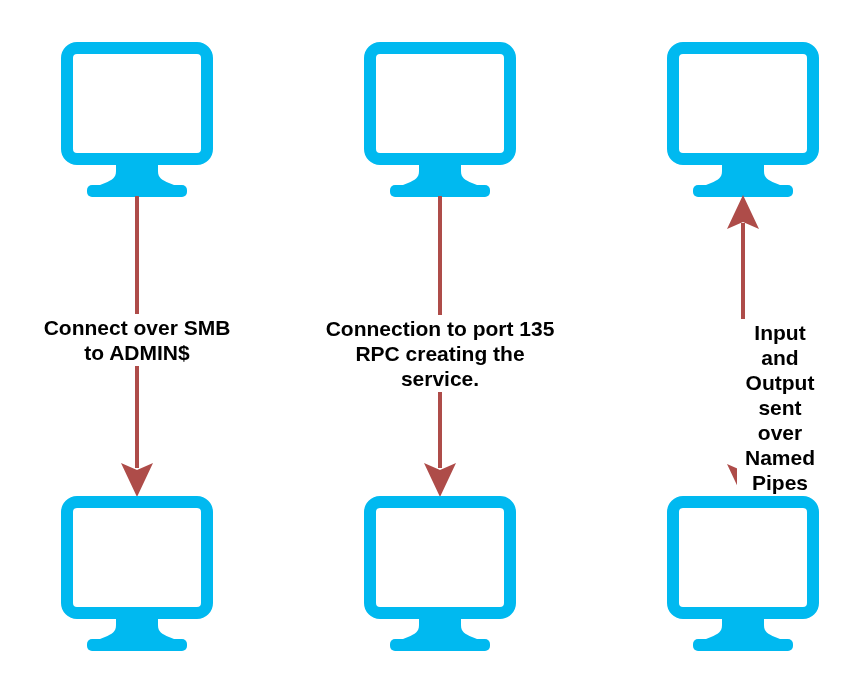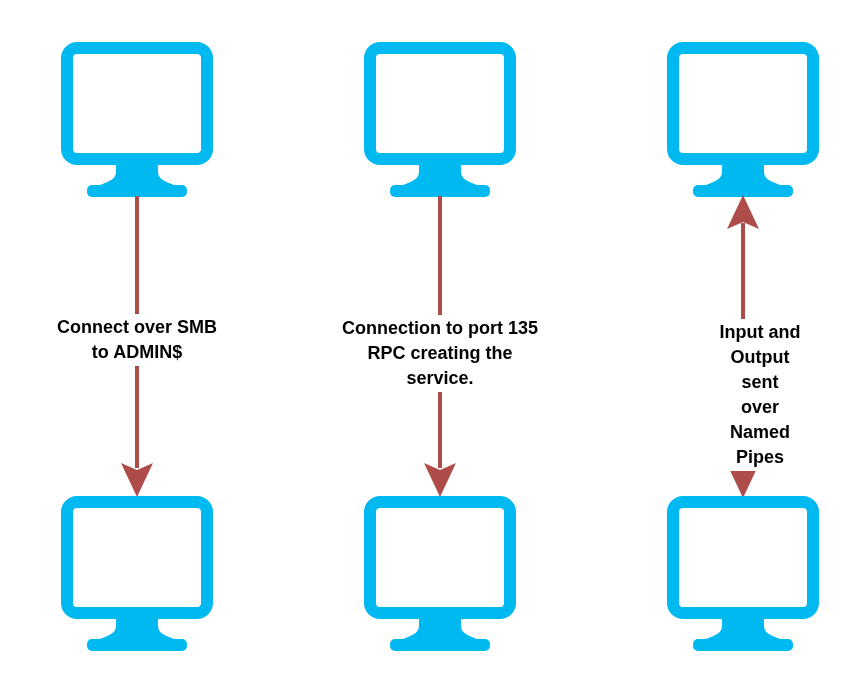--- a/index.html
+++ b/index.html
@@ -22,21 +22,21 @@
   }
   .arrow {
     position: absolute;
     width: 36px;
   }
   .edge-label {
     position: absolute;
     transform: translateX(-50%);
     background: #ffffff;
     color: #000000;
-    font-size: 18px;
+    font-size: 21px;
     line-height: 25px;
     font-weight: bold;
     text-align: center;
     white-space: pre-line;
     padding: 1px 8px;
     z-index: 2;
   }
   
   .m1-top    { left: 61px;  top: 42px;  }
   .m1-bottom { left: 61px;  top: 496px; }
@@ -44,21 +44,21 @@
   .l1        { left: 137px; top: 314px; }
   
   .m2-top    { left: 364px; top: 42px;  }
   .m2-bottom { left: 364px; top: 496px; }
   .a2        { left: 422px; top: 196px; height: 301px; }
   .l2        { left: 440px; top: 315px; }
   
   .m3-top    { left: 667px; top: 42px;  }
   .m3-bottom { left: 667px; top: 496px; }
   .a3        { left: 725px; top: 195px; height: 303px; }
-  .l3        { left: 760px; top: 319px; }
+  .l3        { left: 780px; top: 319px; }
 </style>
 </head>
 <body>
 
 <div class="diagram-canvas">
 
   <svg class="monitor m1-top" viewBox="0 0 152 155">
     <rect x="6" y="6" width="140" height="111" rx="10" fill="#ffffff" stroke-width="12" stroke="#00b9f0"></rect>
     <path d="M55 116 h42 v13 c0 7 4 9 11 12 l5 2 H39 l5 -2 c7 -3 11 -5 11 -12 z" fill="#00b9f0"></path>
     <rect x="26" y="143" width="100" height="12" rx="5" fill="#00b9f0"></rect>

